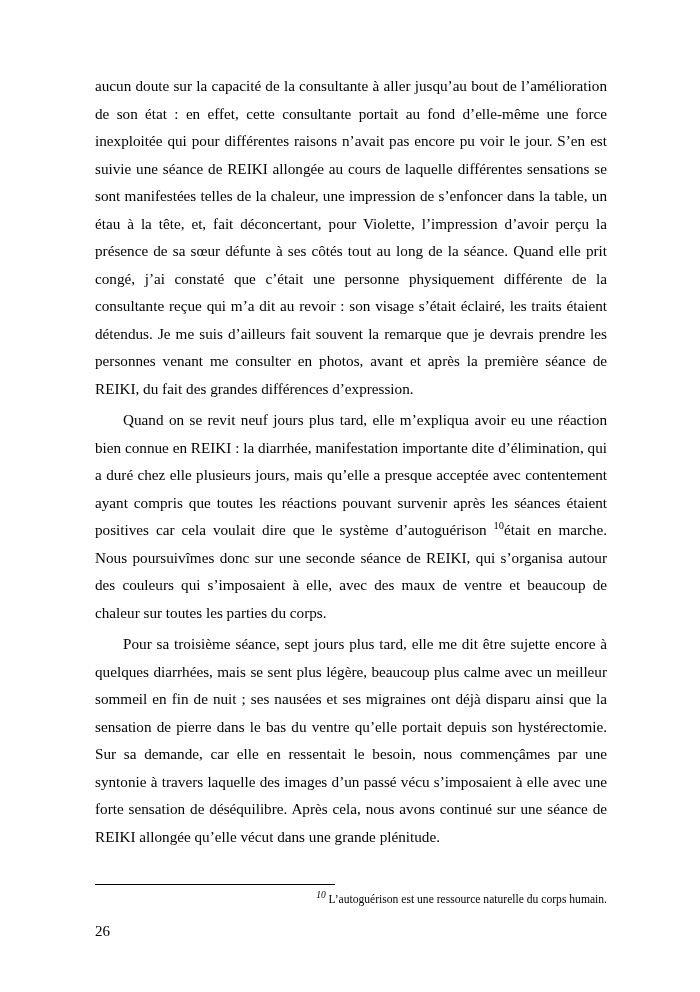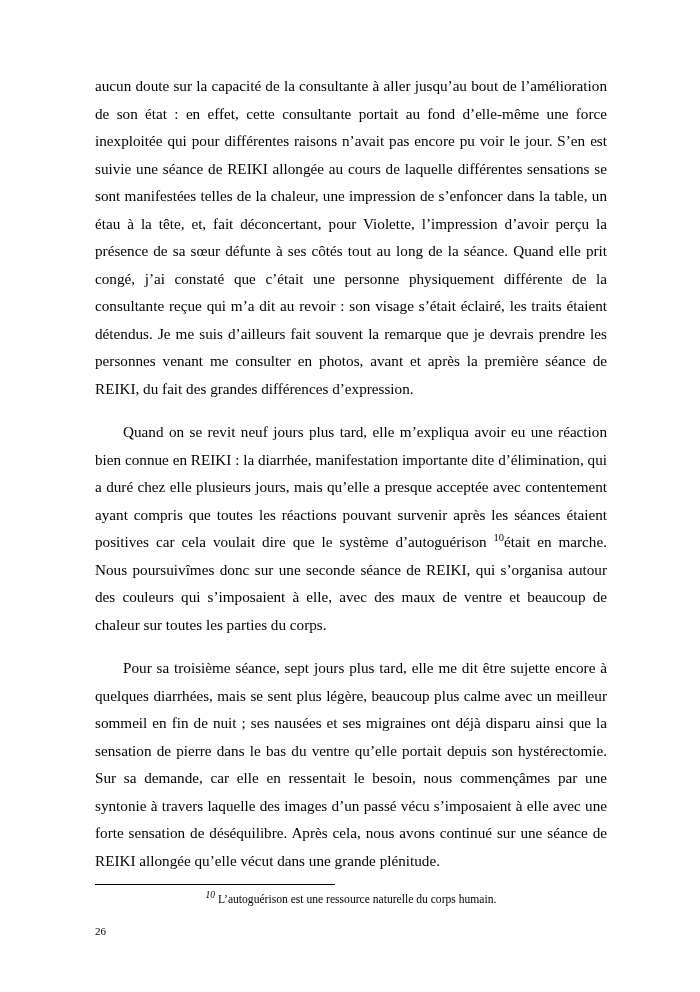--- a/index.html
+++ b/index.html
@@ -35,21 +35,21 @@
     font-size: 15.2px;
     line-height: 27.5px;
     text-align: justify;
     text-justify: inter-word;
     hyphens: none;
   }
   .para.indent {
     text-indent: 28px;
   }
   .para + .para {
-    margin-top: 16px;
+    margin-top: 4px;
   }
   sup.fn {
     font-size: 10.5px;
     vertical-align: super;
     line-height: 0;
   }
   .footnote-area {
     position: absolute;
     left: 95px;
     top: 884px;
@@ -58,33 +58,33 @@
   .footnote-rule {
     width: 240px;
     height: 0;
     border-top: 1px solid #000000;
     margin: 0 0 7px 0;
   }
   .footnote {
     font-size: 11.6px;
     line-height: 16px;
     margin: 0;
-    text-align: center;
+    text-align: right;
   }
   .footnote .marker {
     font-size: 9.5px;
     vertical-align: super;
     line-height: 0;
     font-style: italic;
   }
   .page-number {
     position: absolute;
     left: 95px;
     top: 921px;
-    font-size: 11px;
+    font-size: 15px;
     line-height: 20px;
     text-align: right;
   }
 </style>
 </head>
 <body>
 
 <div class="page">
 
   <div class="content">

